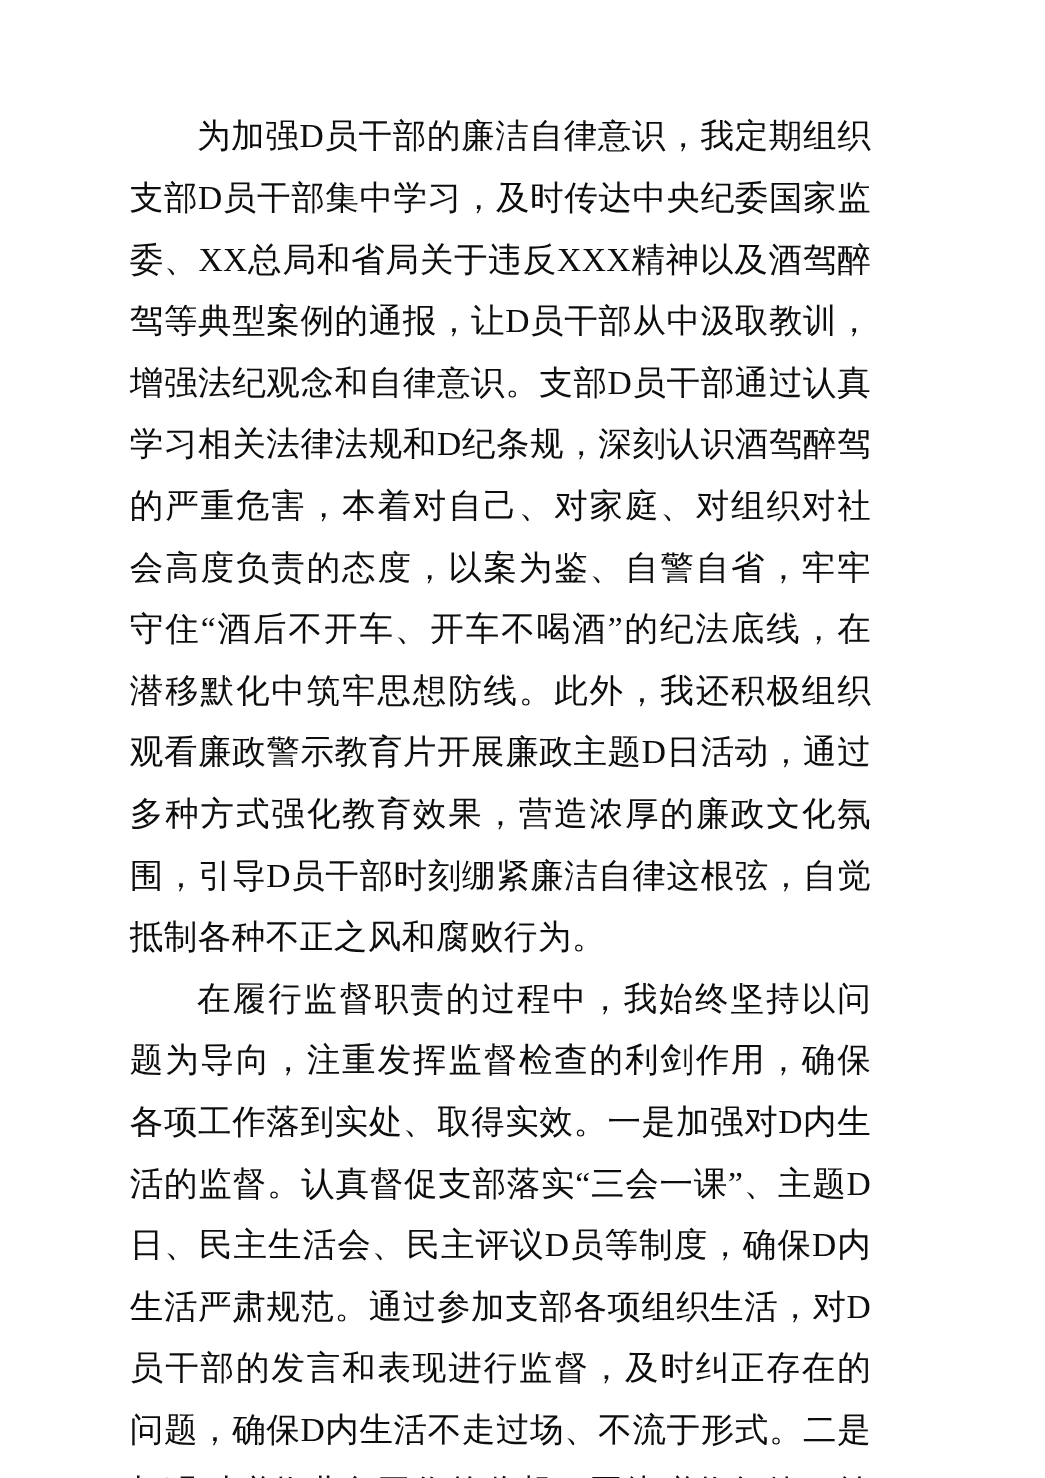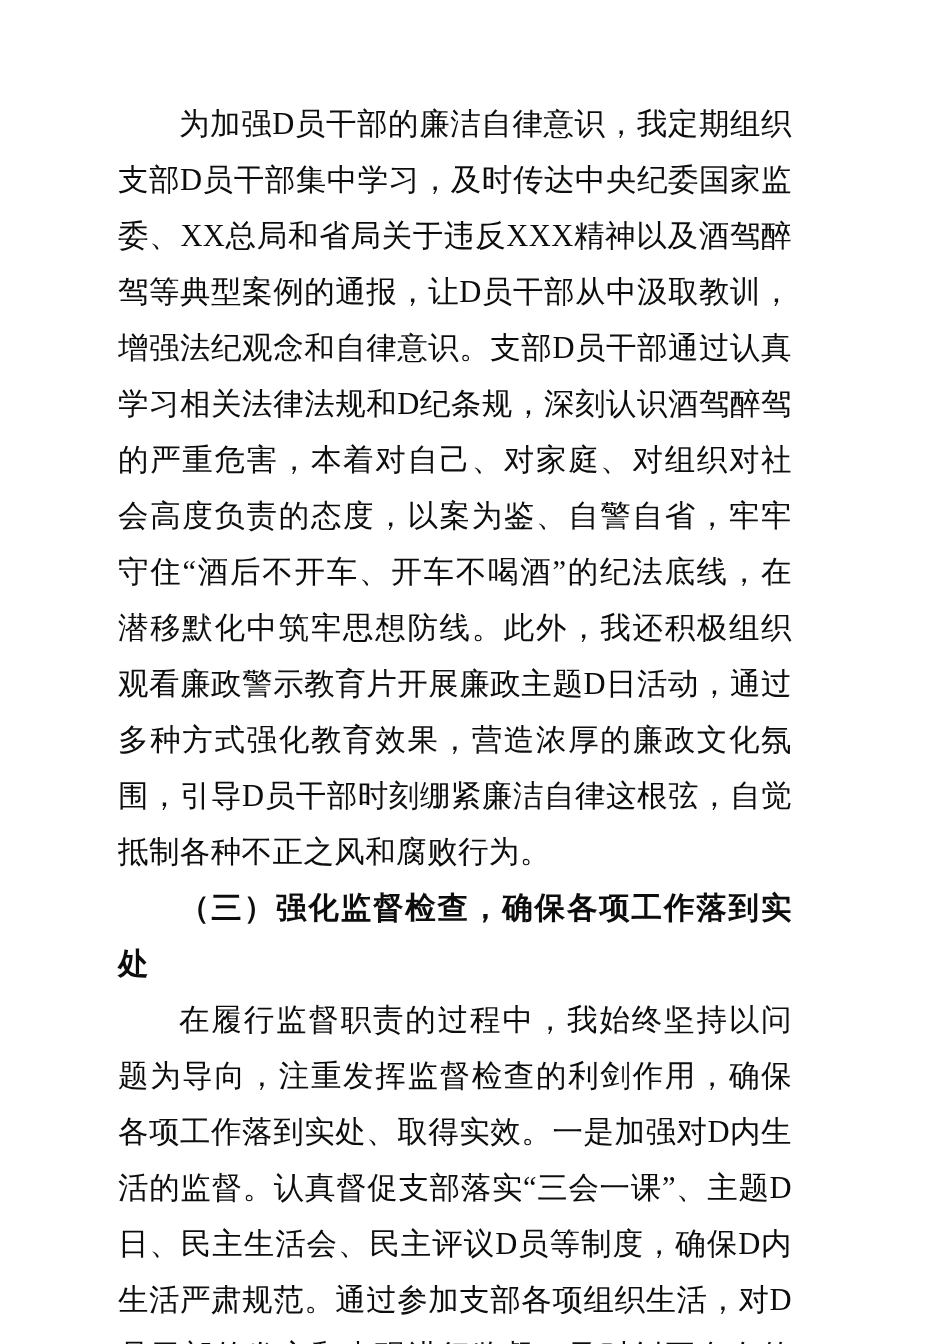--- a/index.html
+++ b/index.html
@@ -39,16 +39,15 @@
     font-weight: bold;
     letter-spacing: 0.6px;
   }
 </style>
 </head>
 <body>
 
 <div class="page">
   <div class="doc-body">
     <p class="para">为加强D员干部的廉洁自律意识，我定期组织支部D员干部集中学习，及时传达中央纪委国家监委、XX总局和省局关于违反XXX精神以及酒驾醉驾等典型案例的通报，让D员干部从中汲取教训，增强法纪观念和自律意识。支部D员干部通过认真学习相关法律法规和D纪条规，深刻认识酒驾醉驾的严重危害，本着对自己、对家庭、对组织对社会高度负责的态度，以案为鉴、自警自省，牢牢守住“酒后不开车、开车不喝酒”的纪法底线，在潜移默化中筑牢思想防线。此外，我还积极组织观看廉政警示教育片开展廉政主题D日活动，通过多种方式强化教育效果，营造浓厚的廉政文化氛围，引导D员干部时刻绷紧廉洁自律这根弦，自觉抵制各种不正之风和腐败行为。</p>
-    <p class="heading">（三）强化监督检查，确保各项工作落到实处</p>
     <p class="para">在履行监督职责的过程中，我始终坚持以问题为导向，注重发挥监督检查的利剑作用，确保各项工作落到实处、取得实效。一是加强对D内生活的监督。认真督促支部落实“三会一课”、主题D日、民主生活会、民主评议D员等制度，确保D内生活严肃规范。通过参加支部各项组织生活，对D员干部的发言和表现进行监督，及时纠正存在的问题，确保D内生活不走过场、不流于形式。二是加强对税收业务工作的监督。围绕税收征管、纳税服务、税务稽查等重点业务领域，开展常态化监督检查，查找潜在的廉政风险点，提出针对性的防控措施。例如，在税收征管工作中，重点检查是否存在违规减免税款、擅自改变税收</p>
   </div>
 </div>
 
 </body></html>

